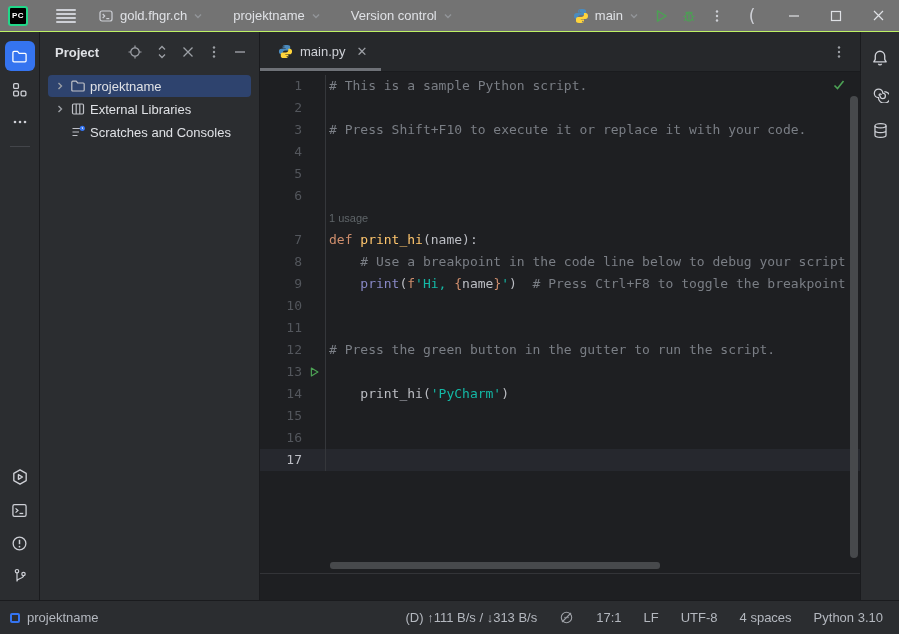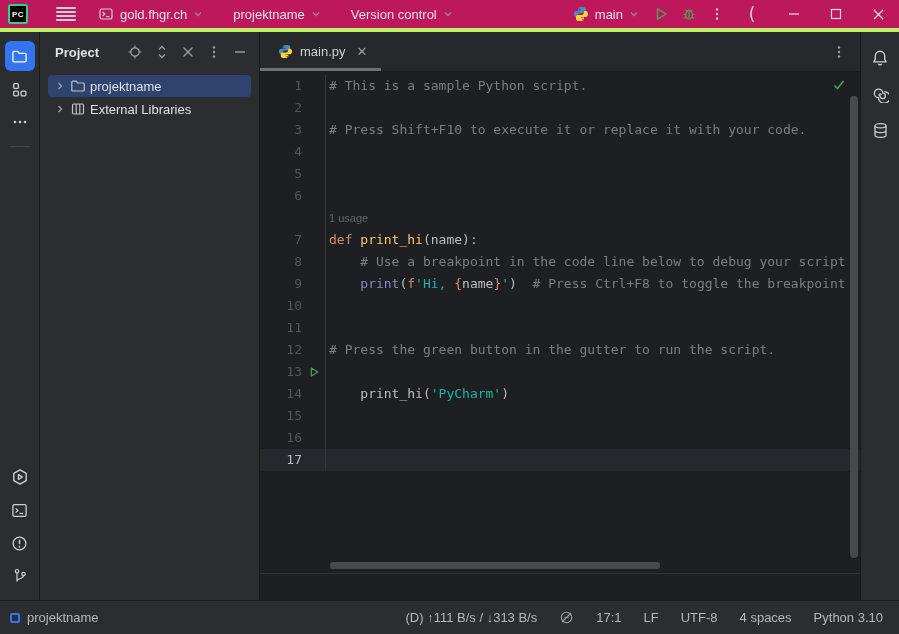--- a/index.html
+++ b/index.html
@@ -1,22 +1,22 @@
 <!DOCTYPE html>
 <html><head>
 <meta charset="utf-8">
 <style>
   * { margin:0; padding:0; box-sizing:border-box; }
   html,body { width:899px; height:634px; overflow:hidden; background:#1E1F22;
     font-family:"Liberation Sans", sans-serif; color:#DFE1E5; }
   svg { display:block; }
 
   
-  .titlebar { height:32px; background:#be185d; display:flex; align-items:center;
-    border-bottom:4px solid #bef264; padding:0 0 0 8px; }
+  .titlebar { height:32px; background:#737373; display:flex; align-items:center;
+    border-bottom:1px solid #bef264; padding:0 0 0 8px; }
   .tb-left { display:flex; align-items:center; gap:14px; }
   .app-logo { width:20px; height:20px; background:#000; border:2px solid #21D789;
     border-radius:3px; display:flex; align-items:center; justify-content:center;
     font-size:8px; font-weight:bold; color:#fff; letter-spacing:.5px; }
   .burger { width:20px; height:14px; display:flex; flex-direction:column; justify-content:space-between; margin-left:14px; cursor:pointer; }
   .burger span { height:2px; background:#CED0D6; border-radius:1px; }
   .tb-btn { display:flex; align-items:center; gap:6px; padding:4px 8px; border-radius:4px;
     font-size:13px; color:#DFE1E5; cursor:pointer; }
   .chev { opacity:.75; }
   .tb-right { margin-left:auto; display:flex; align-items:center; }
@@ -307,20 +307,31 @@
             </svg>
           </span>
           <span class="tree-icon">
             <svg width="16" height="16" viewBox="0 0 16 16" fill="none" stroke="currentColor" stroke-width="1.2">
               <rect x="2.5" y="3" width="11" height="10" rx="1.2"></rect>
               <path d="M6.2 3v10M9.8 3v10"></path>
             </svg>
           </span>
           <span class="tree-label">External Libraries</span>
         </div>
+        <div class="tree-row">
+          <span class="tree-chevron"></span>
+          <span class="tree-icon">
+            <svg width="16" height="16" viewBox="0 0 16 16" fill="none" stroke="currentColor" stroke-width="1.2">
+              <path d="M2.5 4.5h8M2.5 8h6.5M2.5 11.5h5"></path>
+              <circle cx="12.3" cy="4.3" r="2.6" fill="#3574F0" stroke="none"></circle>
+              <path d="M12.3 3.2v1.2l.9.6" stroke="#fff" stroke-width="0.9"></path>
+            </svg>
+          </span>
+          <span class="tree-label">Scratches and Consoles</span>
+        </div>
       </div>
   </div>
 
   <div class="editor-col">
     <div class="tabbar">
       <div class="tab">
         <span>
           <svg width="15" height="15" viewBox="0 0 16 16">
             <path fill="#4B8BBE" d="M8 1C6 1 5 1.8 5 3v1.5h3.2V5H3.5C2 5 1 6 1 8s1 3 2.5 3H5V9.5C5 8 6 7 7.5 7H11c1.1 0 2-.8 2-2V3c0-1.2-1-2-3-2H8zM6.2 2.3a.75.75 0 110 1.5.75.75 0 010-1.5z"></path>
             <path fill="#FFD43B" d="M8 15c2 0 3-.8 3-2v-1.5H7.8V11h4.7c1.5 0 2.5-1 2.5-3s-1-3-2.5-3H11v1.5C11 8 10 9 8.5 9H5c-1.1 0-2 .8-2 2v2c0 1.2 1 2 3 2h2zm1.8-2.3a.75.75 0 110 1.5.75.75 0 010-1.5z"></path>

